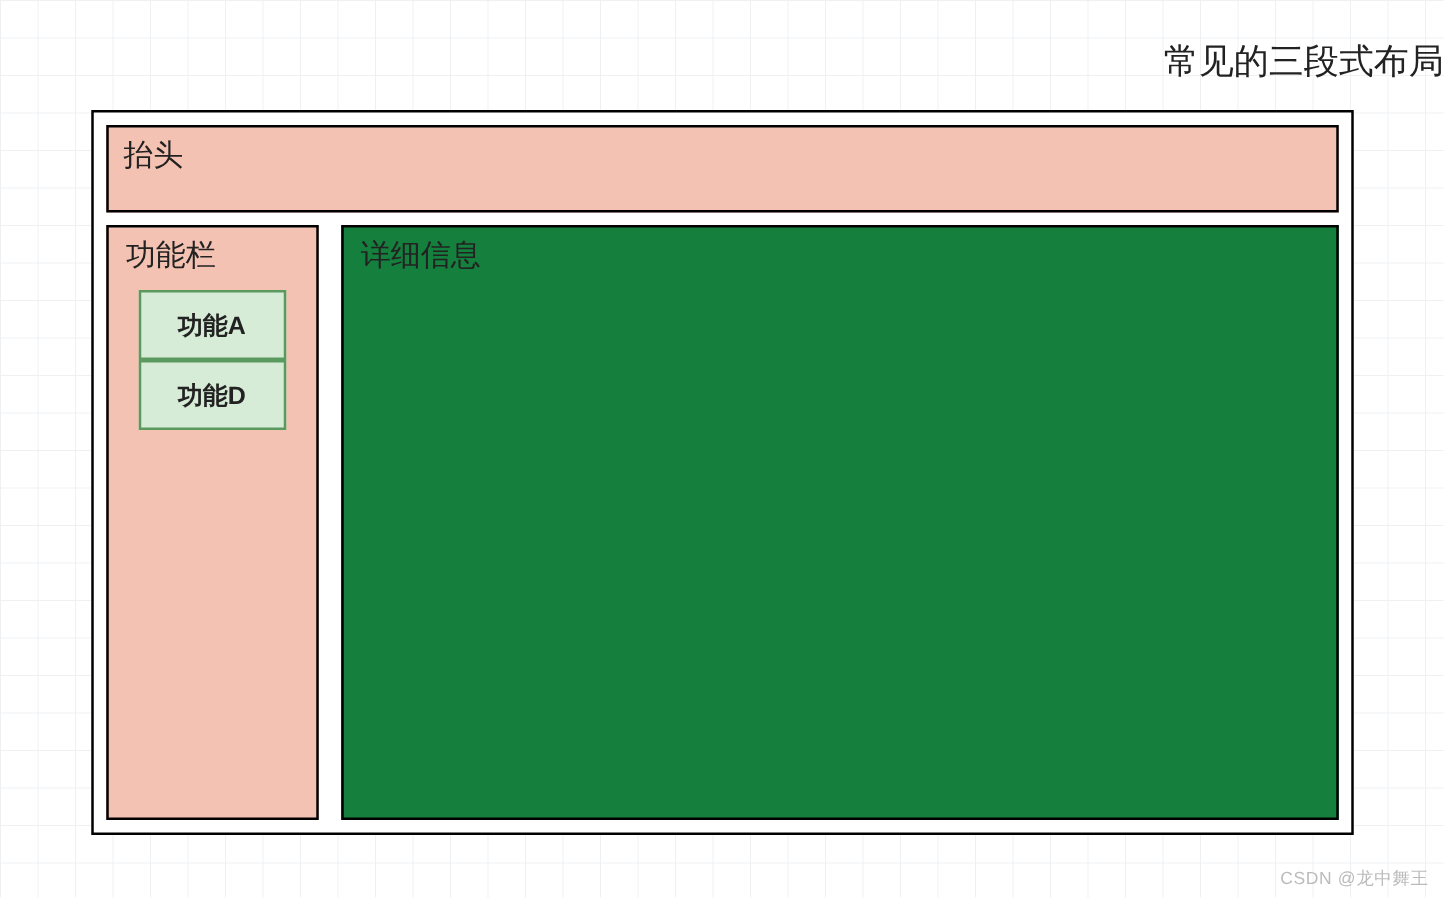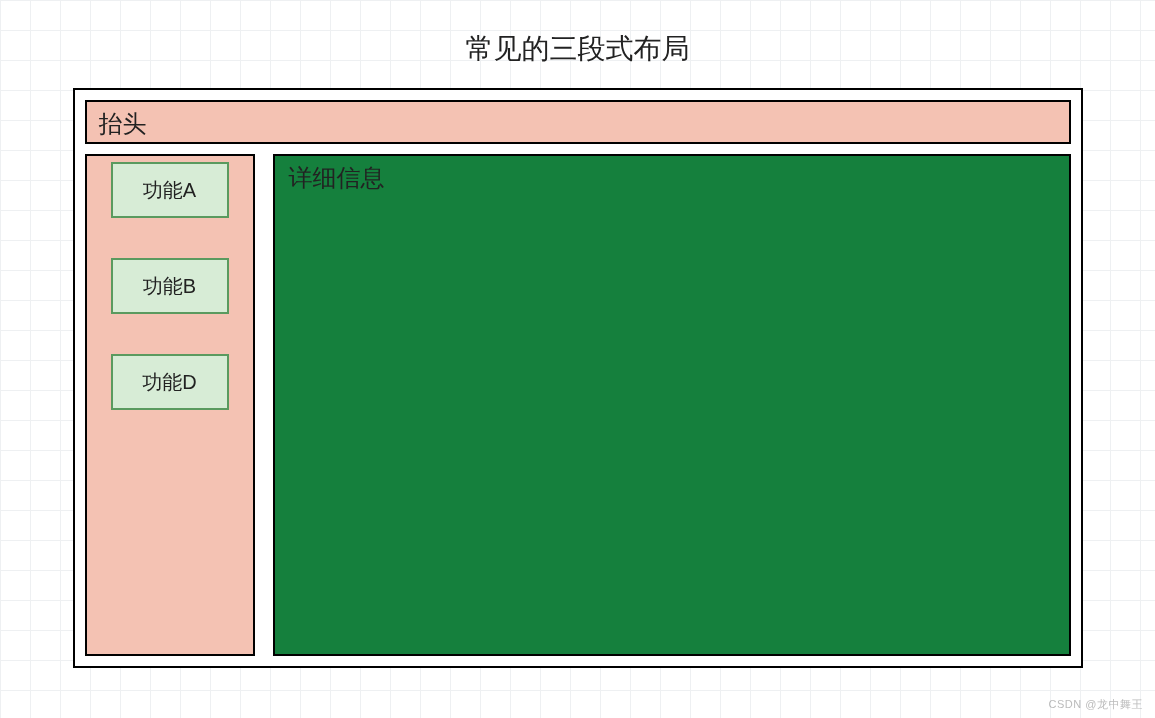--- a/index.html
+++ b/index.html
@@ -11,21 +11,21 @@
     font-family: "Microsoft YaHei", "PingFang SC", sans-serif;
     background: #ffffff;
     background-image:
       linear-gradient(#eef0f2 1px, transparent 1px),
       linear-gradient(90deg, #eef0f2 1px, transparent 1px);
     background-size: 30px 30px;
     position: relative;
   }
 
   .page-title {
-    text-align: center;
+    text-align: right;
     font-size: 28px;
     color: #222;
     padding-top: 30px;
     padding-bottom: 20px;
   }
 
   .outer-box {
     margin: 0 auto;
     width: 1010px;
     height: 580px;
@@ -33,21 +33,21 @@
     background: #fff;
     padding: 10px;
     display: flex;
     flex-direction: column;
     gap: 10px;
   }
 
   .header-box {
     border: 2px solid #000;
     background: #f4c2b3;
-    height: 44px;
+    height: 70px;
     padding: 6px 12px;
     font-size: 24px;
     color: #222;
   }
 
   .body-row {
     flex: 1;
     display: flex;
     gap: 18px;
   }
@@ -63,22 +63,22 @@
 
   .sidebar-title {
     font-size: 24px;
     color: #222;
     padding: 0 14px 12px 14px;
   }
 
   .sidebar-items {
     display: flex;
     flex-direction: column;
-    gap: 40px;
     align-items: center;
+    font-weight: bold;
   }
 
   .sidebar-item {
     width: 118px;
     height: 56px;
     border: 2px solid #5a9a5f;
     background: #d7ecd6;
     display: flex;
     align-items: center;
     justify-content: center;
@@ -92,45 +92,43 @@
     background: #15803d;
     padding: 6px 14px;
     font-size: 24px;
     color: #222;
   }
 
   .watermark {
     position: absolute;
     right: 12px;
     bottom: 6px;
-    font-size: 11px;
+    font-size: 14px;
     color: rgba(120,120,120,0.5);
     letter-spacing: 0.5px;
   }
 </style>
 </head>
 <body>
 
 <div class="page-title">常见的三段式布局</div>
 
 <div class="outer-box">
 
   <div class="header-box">
     <span>抬头</span>
   </div>
 
   <div class="body-row">
 
     <div class="sidebar-box">
+      <div class="sidebar-title">功能栏</div>
       <div class="sidebar-items">
         <div class="sidebar-item">
           <span>功能A</span>
-        </div>
-        <div class="sidebar-item">
-          <span>功能B</span>
         </div>
         <div class="sidebar-item">
           <span>功能D</span>
         </div>
       </div>
     </div>
 
     <div class="detail-box">
       <span>详细信息</span>
     </div>

